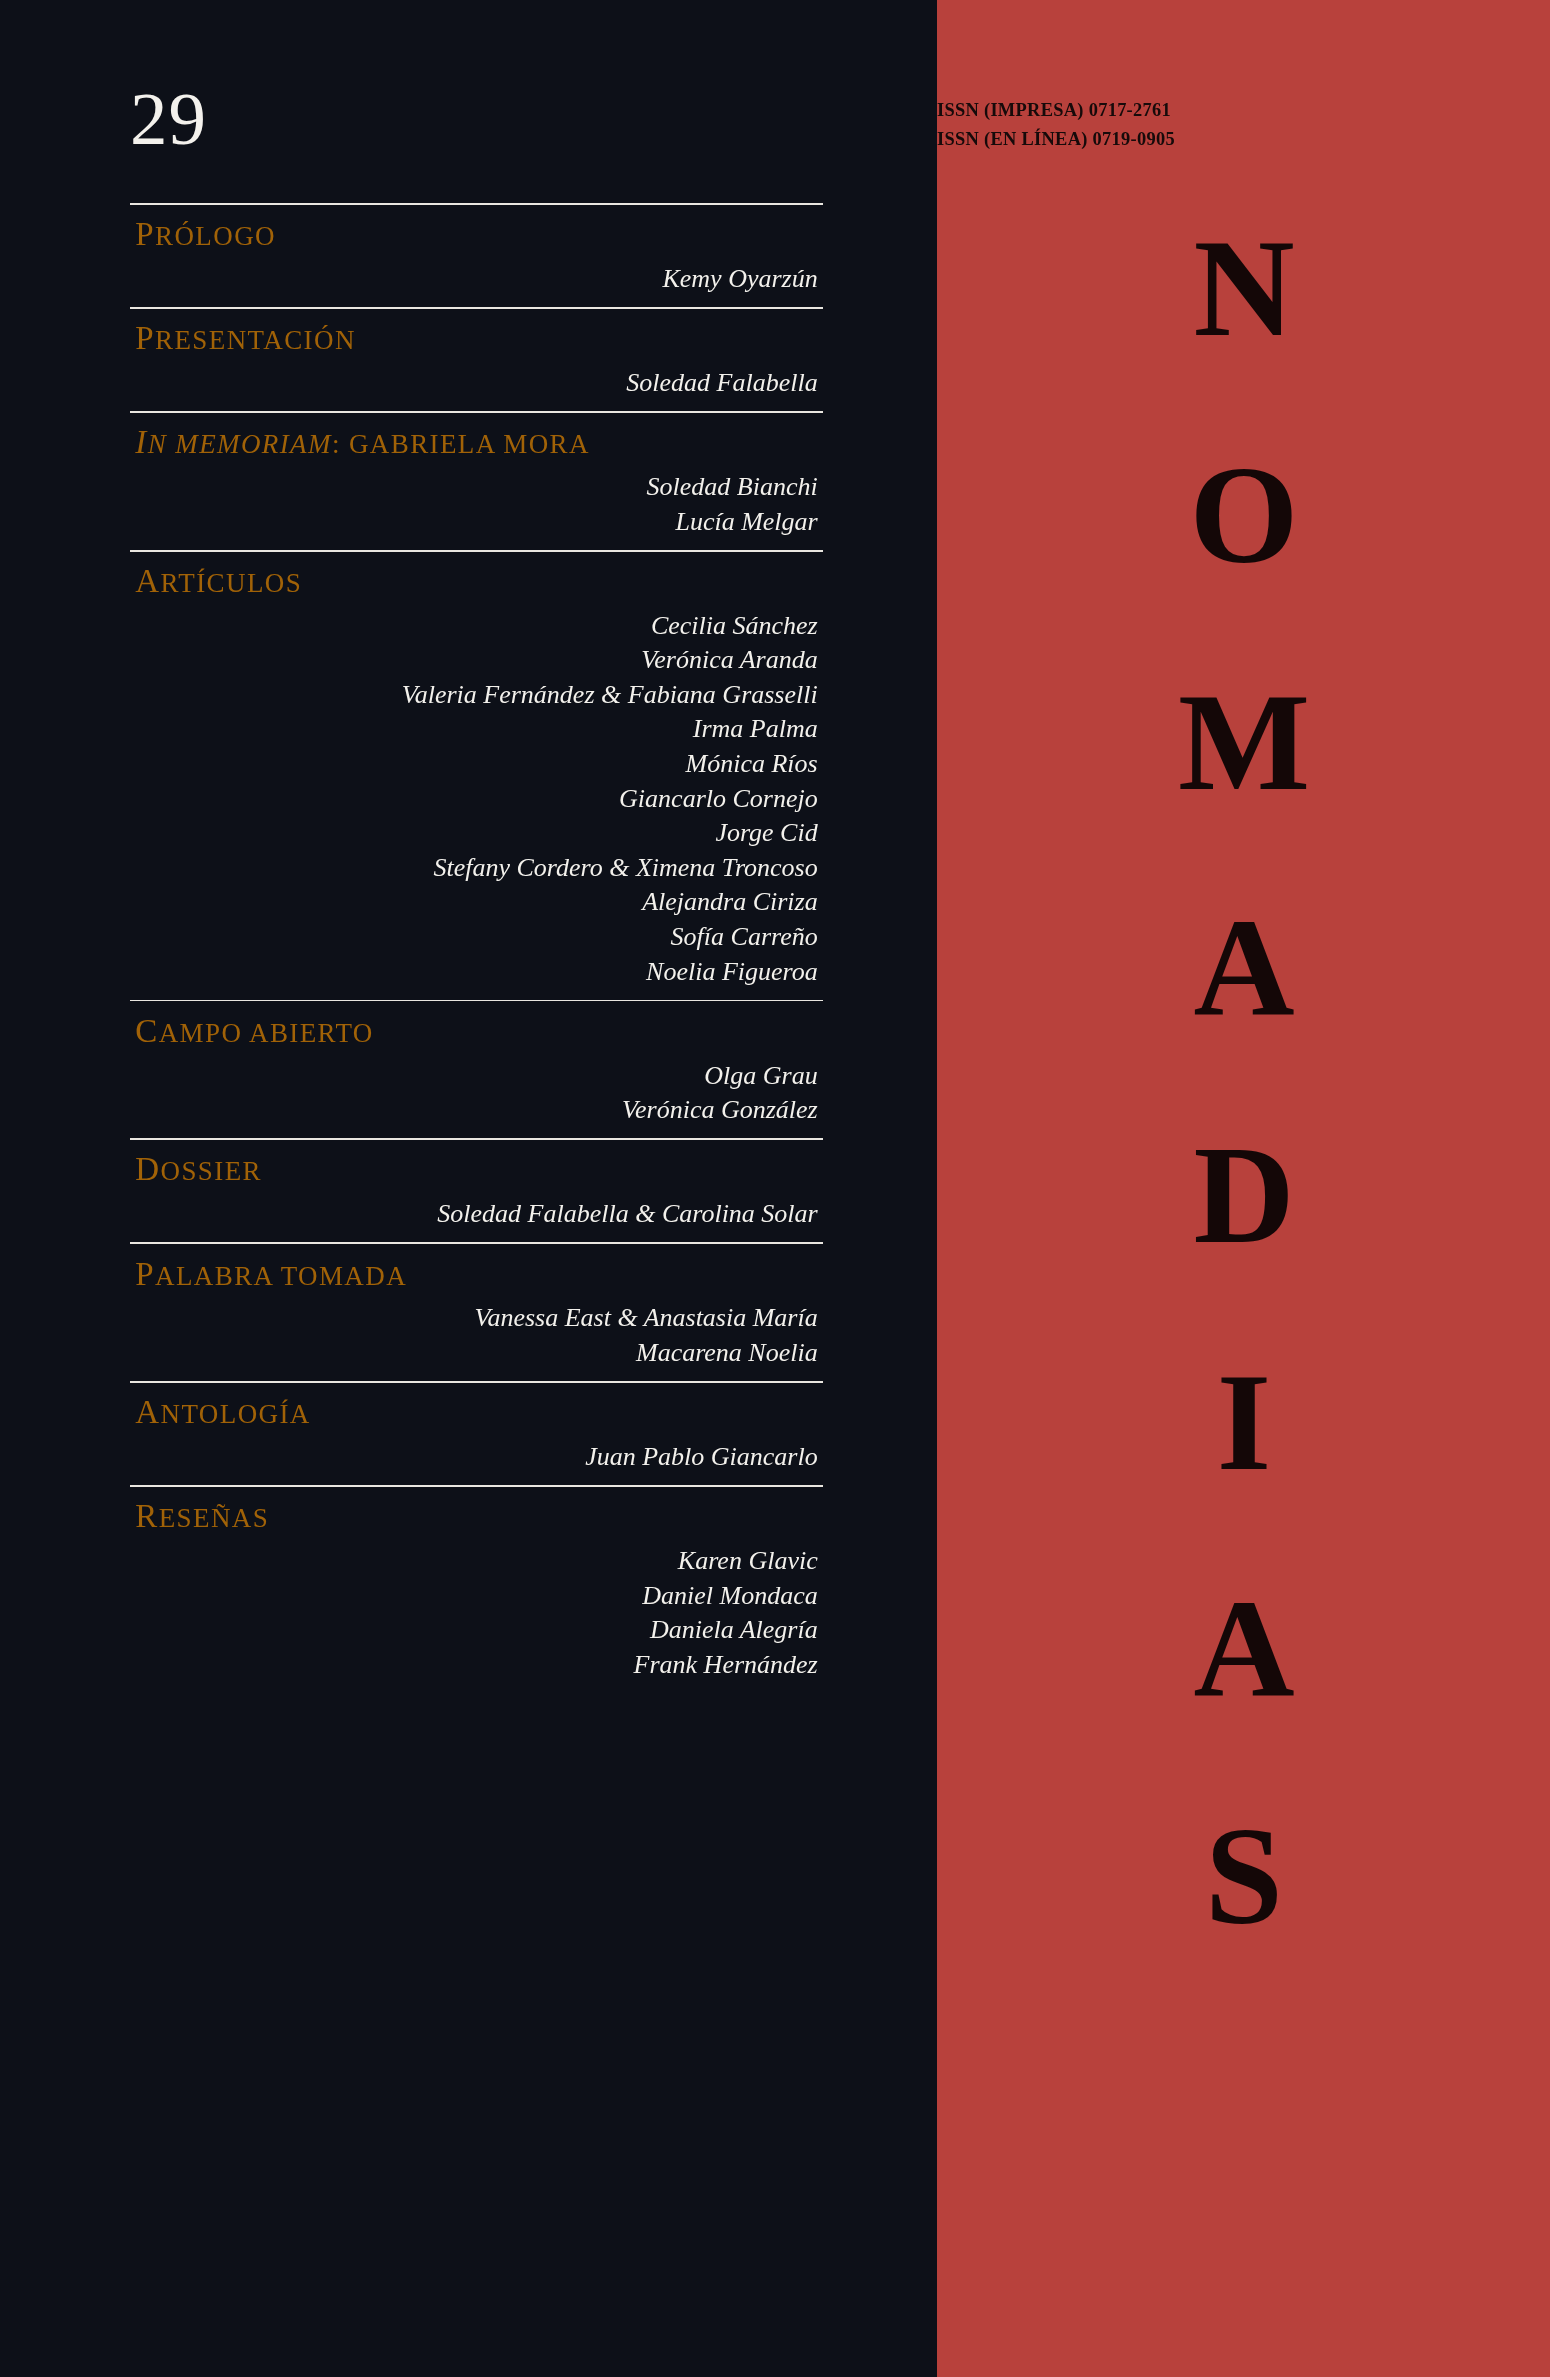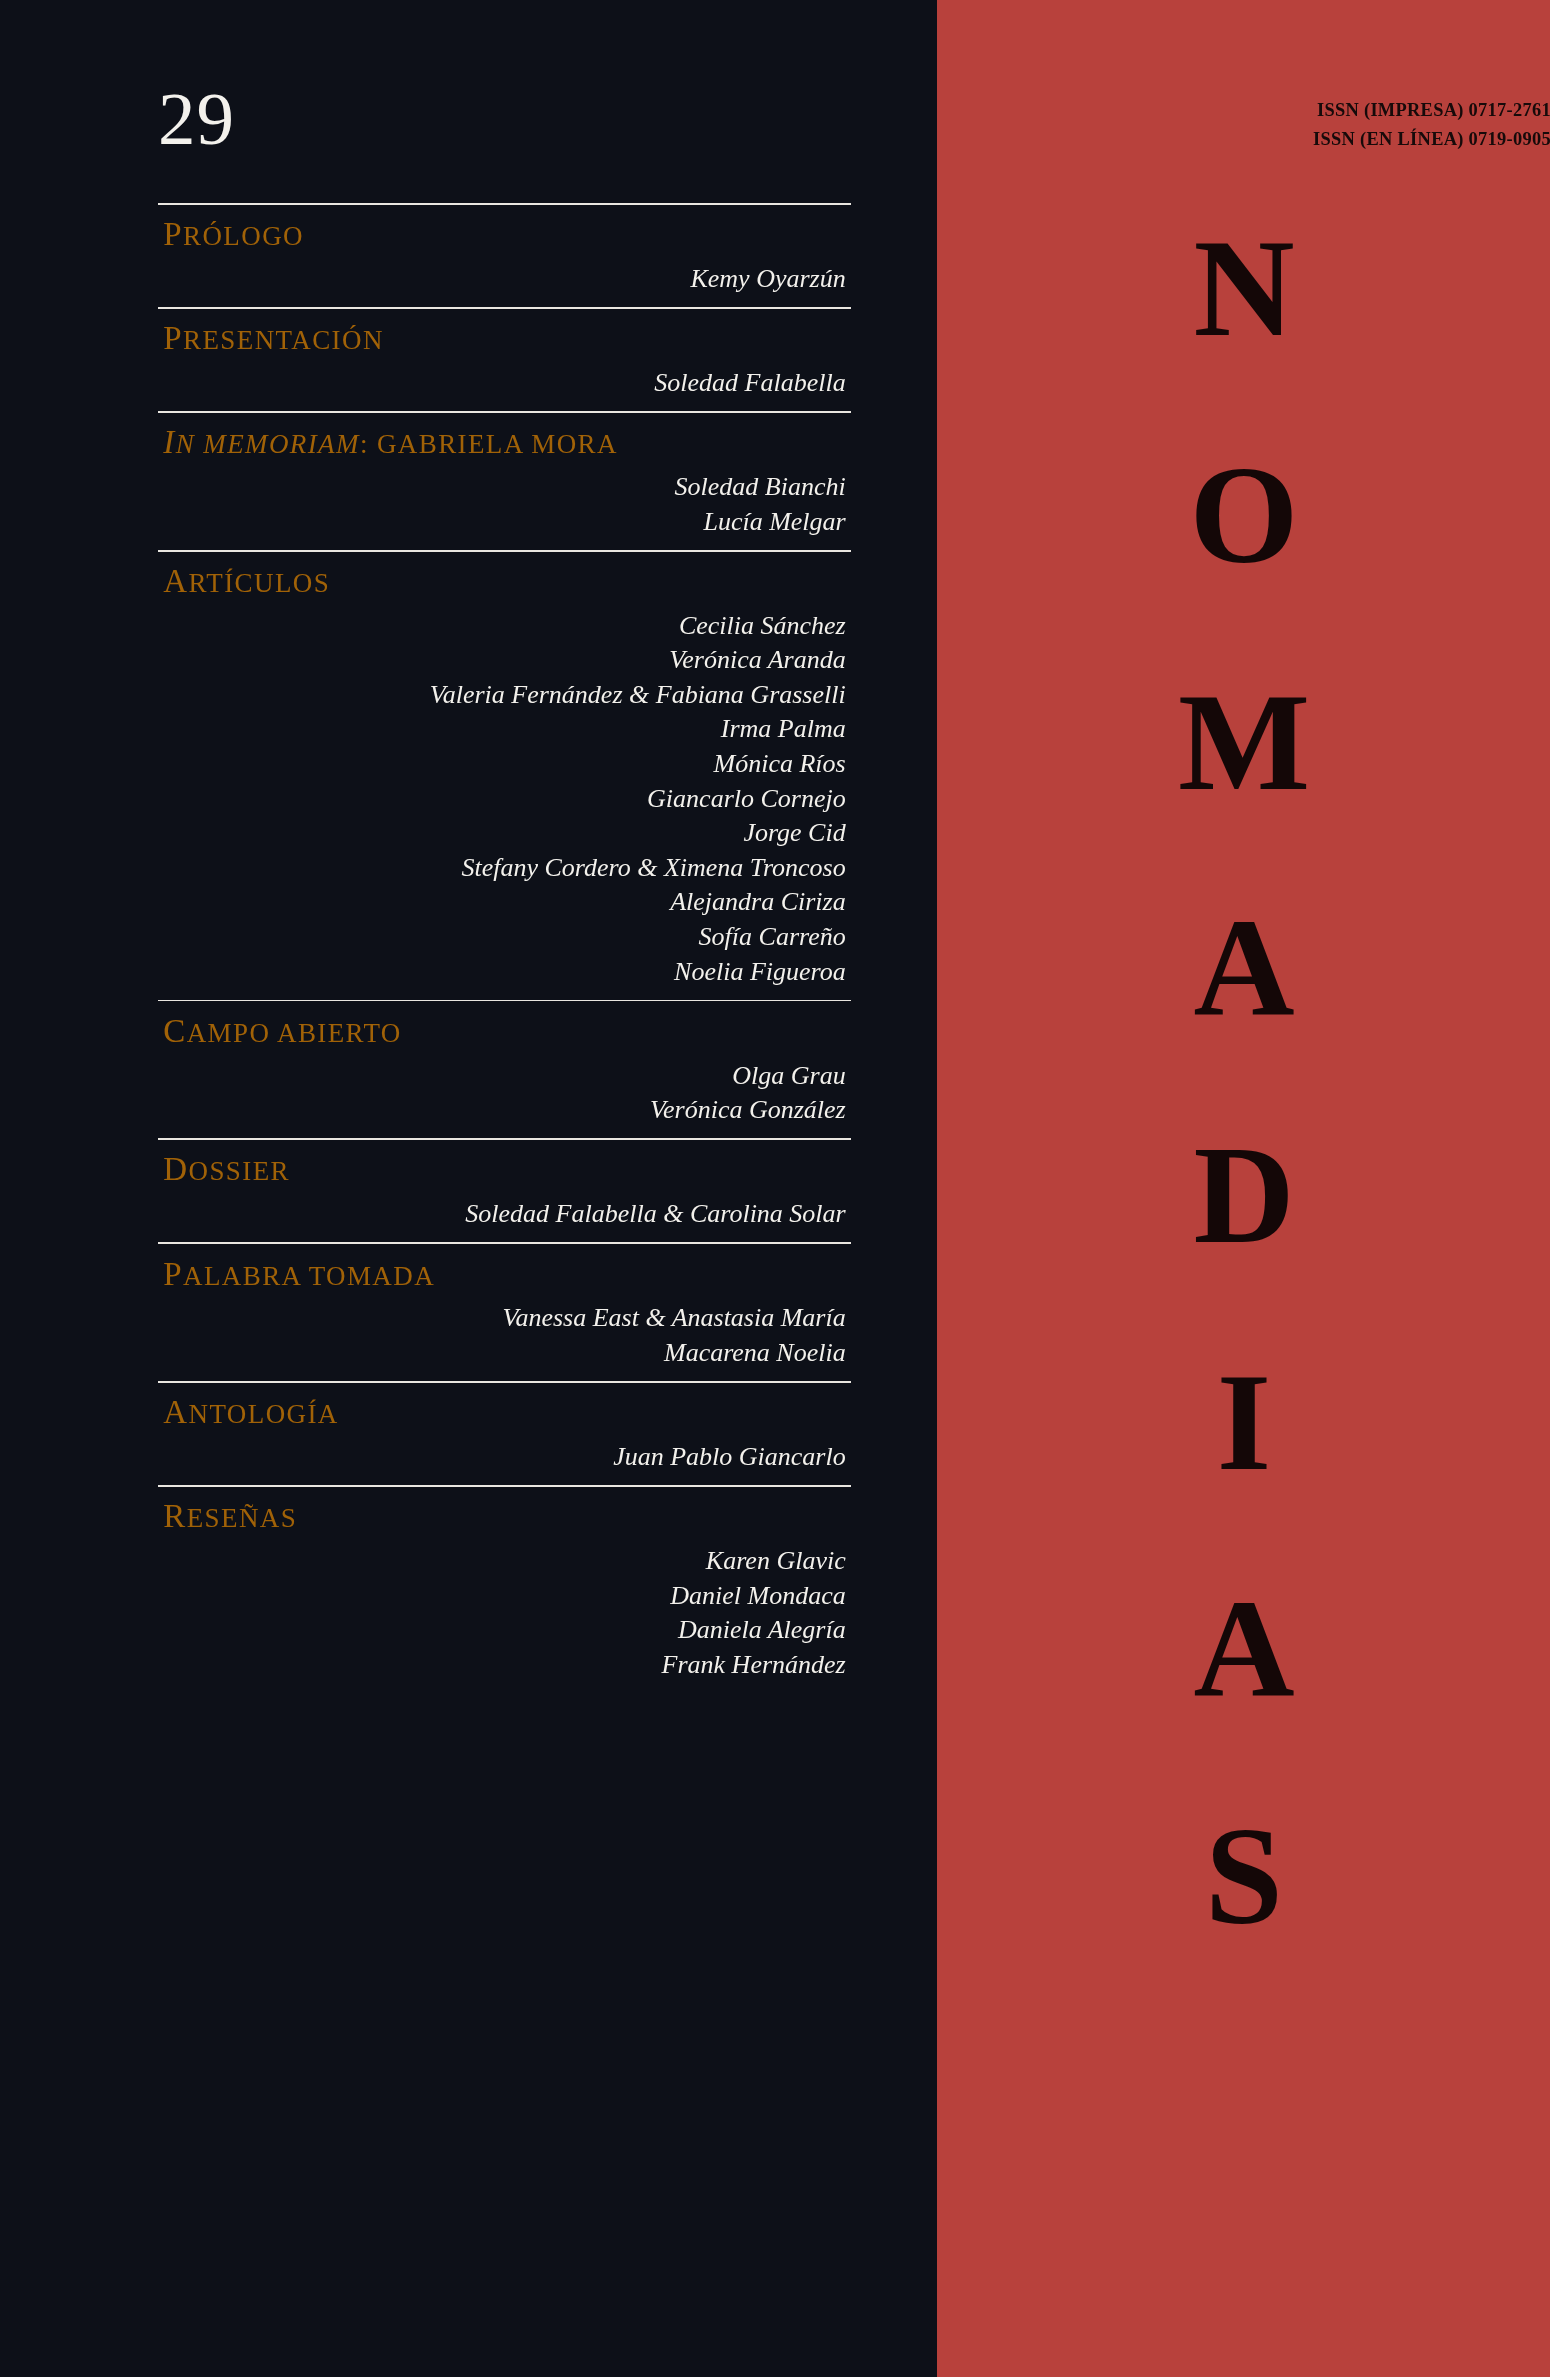--- a/index.html
+++ b/index.html
@@ -16,37 +16,36 @@
     font-family: "Liberation Serif", serif;
   }
   
   .left-panel {
     position: absolute;
     left: 0;
     top: 0;
     width: 937px;
     height: 2377px;
     background: #0d1018;
-    margin-left: 28px;
   }
   
   .right-panel {
     position: absolute;
     left: 937px;
     top: 0;
     width: 614px;
     height: 2377px;
     background: #b8413c;
   }
   .issn-block {
     position: absolute;
     top: 96px;
     left: 0;
     width: 614px;
-    text-align: right;
+    text-align: left;
     color: #160a0a;
     font-family: "Liberation Serif", serif;
     font-weight: bold;
     font-size: 18.4px;
     letter-spacing: 0.3px;
     line-height: 1.55;
   }
   .issn-line { display: block; }
   .vertical-title {
     position: absolute;

